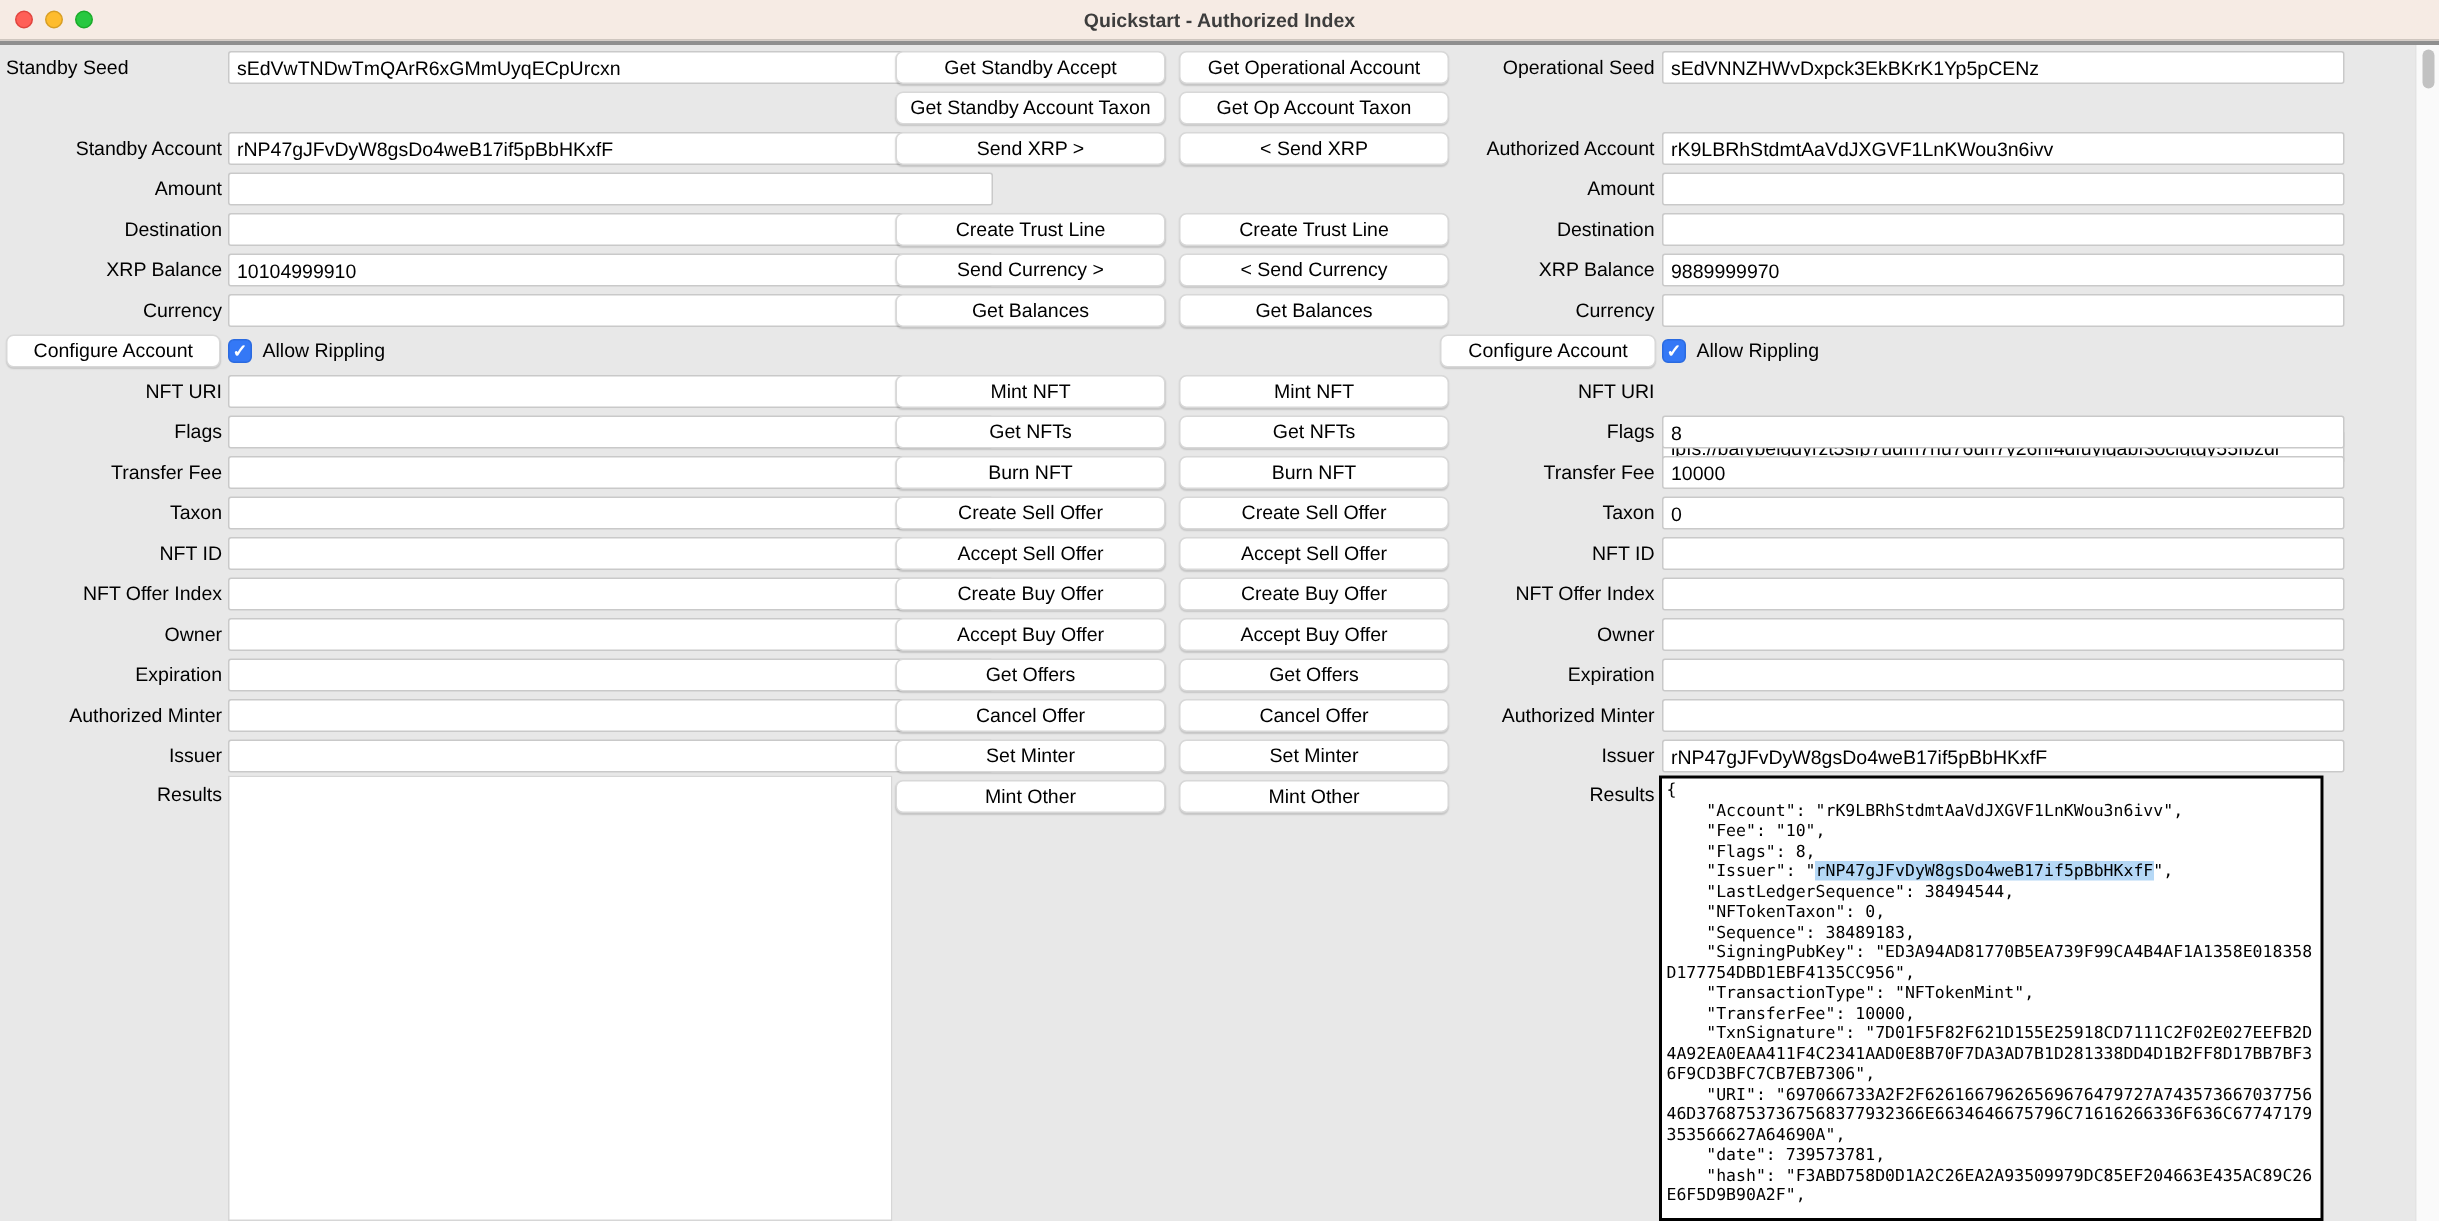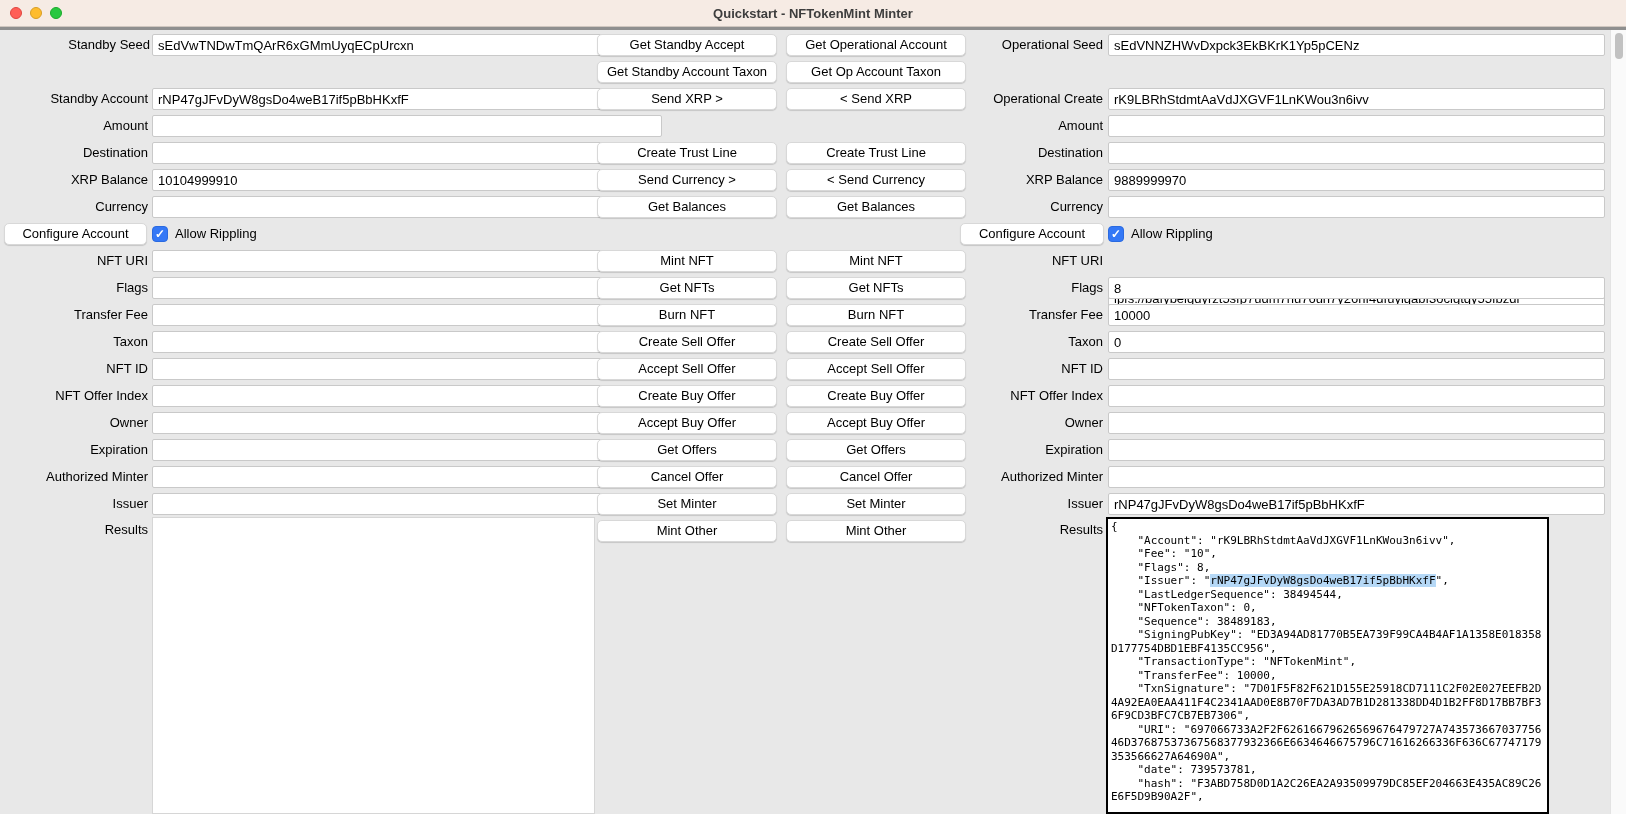--- a/index.html
+++ b/index.html
@@ -14,28 +14,28 @@
   .tl.yellow { background:#febc2e; border:0.5px solid #d89e24; }
   .tl.green { background:#28c840; border:0.5px solid #1aab29; }
   .title { position:absolute; left:0; right:0; top:0; height:27px; line-height:27px;
     text-align:center; font-size:13px; font-weight:bold; color:#3d3d3d; }
 
   .content { position:absolute; left:0; top:27px; width:1626px; height:787px;
     background:#e8e8e8; border-top:3px solid #8f8f8f; }
 
   .lbl { position:absolute; height:22px; line-height:22px; font-size:13px; color:#000; }
   .lbl.l { left:2px; width:146px; text-align:right; }
-  .lbl.l.first { left:4px; text-align:right; }
+  .lbl.l.first { left:4px; text-align:left; }
   .lbl.r { left:955px; width:148px; text-align:right; }
 
   .fld { position:absolute; height:22px; background:#fff; border:1px solid #c9c9c9;
     border-radius:2px; font-family:"Liberation Sans", sans-serif; font-size:13px;
     color:#000; padding:0 5px; outline:none; }
   .fld.l { left:152px; width:510px; }
-  .fld.r { left:1108px; width:497px; }
+  .fld.r { left:1108px; width:455px; }
 
   .btn { position:absolute; width:180px; height:22px; background:#ffffff;
     border:1px solid #d8d8d8; border-radius:5px; box-shadow:0 1px 1px rgba(0,0,0,0.15);
     font-family:"Liberation Sans", sans-serif; font-size:13px; color:#000;
     text-align:center; line-height:20px; cursor:default; }
   .btn.c1 { left:597px; }
   .btn.c2 { left:786px; }
   .btn.cfg-l { left:4px; width:143px; }
   .btn.cfg-r { left:960px; width:144px; }
 
@@ -60,21 +60,21 @@
 </style>
 </head>
 <body>
 
 <div class="titlebar">
   <div class="traffic-lights">
     <span class="tl red"></span>
     <span class="tl yellow"></span>
     <span class="tl green"></span>
   </div>
-  <div class="title">Quickstart - NFTokenMint Minter</div>
+  <div class="title">Quickstart - Authorized Index</div>
 </div>
 
 <div class="content"></div>
 
 <div class="lbl l first" style="top:34px">Standby Seed</div>
 <input class="fld l" style="top: 34px;" value="sEdVwTNDwTmQArR6xGMmUyqECpUrcxn">
 
 <div class="lbl l" style="top:88px">Standby Account</div>
 <input class="fld l" style="top: 88px;" value="rNP47gJFvDyW8gsDo4weB17if5pBbHKxfF">
 
@@ -161,21 +161,21 @@
 <button class="btn c2" style="top:385px">Create Buy Offer</button>
 <button class="btn c2" style="top:412px">Accept Buy Offer</button>
 <button class="btn c2" style="top:439px">Get Offers</button>
 <button class="btn c2" style="top:466px">Cancel Offer</button>
 <button class="btn c2" style="top:493px">Set Minter</button>
 <button class="btn c2" style="top:520px">Mint Other</button>
 
 <div class="lbl r" style="top:34px">Operational Seed</div>
 <input class="fld r" style="top: 34px;" value="sEdVNNZHWvDxpck3EkBKrK1Yp5pCENz">
 
-<div class="lbl r" style="top:88px">Operational Create</div>
+<div class="lbl r" style="top:88px">Authorized Account</div>
 <input class="fld r" style="top: 88px;" value="rK9LBRhStdmtAaVdJXGVF1LnKWou3n6ivv">
 
 <div class="lbl r" style="top:115px">Amount</div>
 <input class="fld r" style="top: 115px;" value="">
 
 <div class="lbl r" style="top:142px">Destination</div>
 <input class="fld r" style="top: 142px;" value="">
 
 <div class="lbl r" style="top:169px">XRP Balance</div>
 <input class="fld r" style="top: 169px;" value="9889999970">

